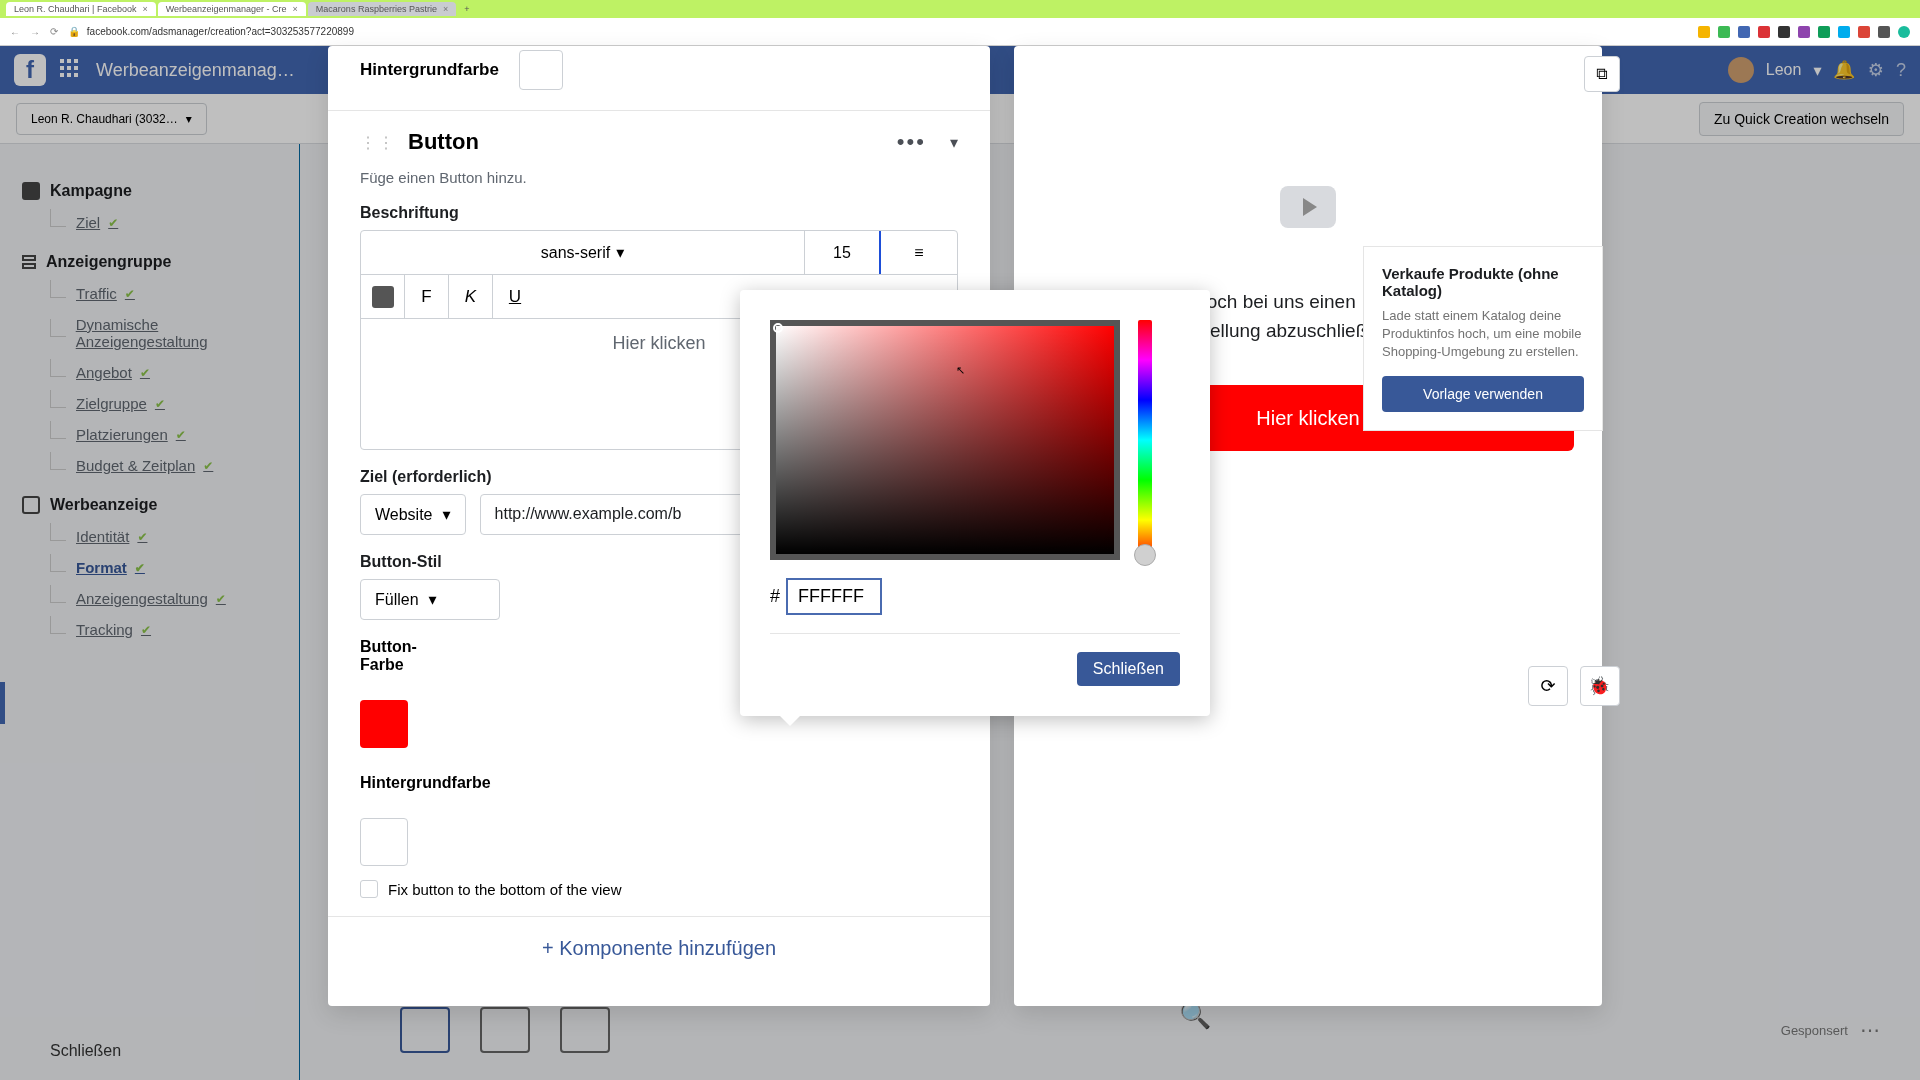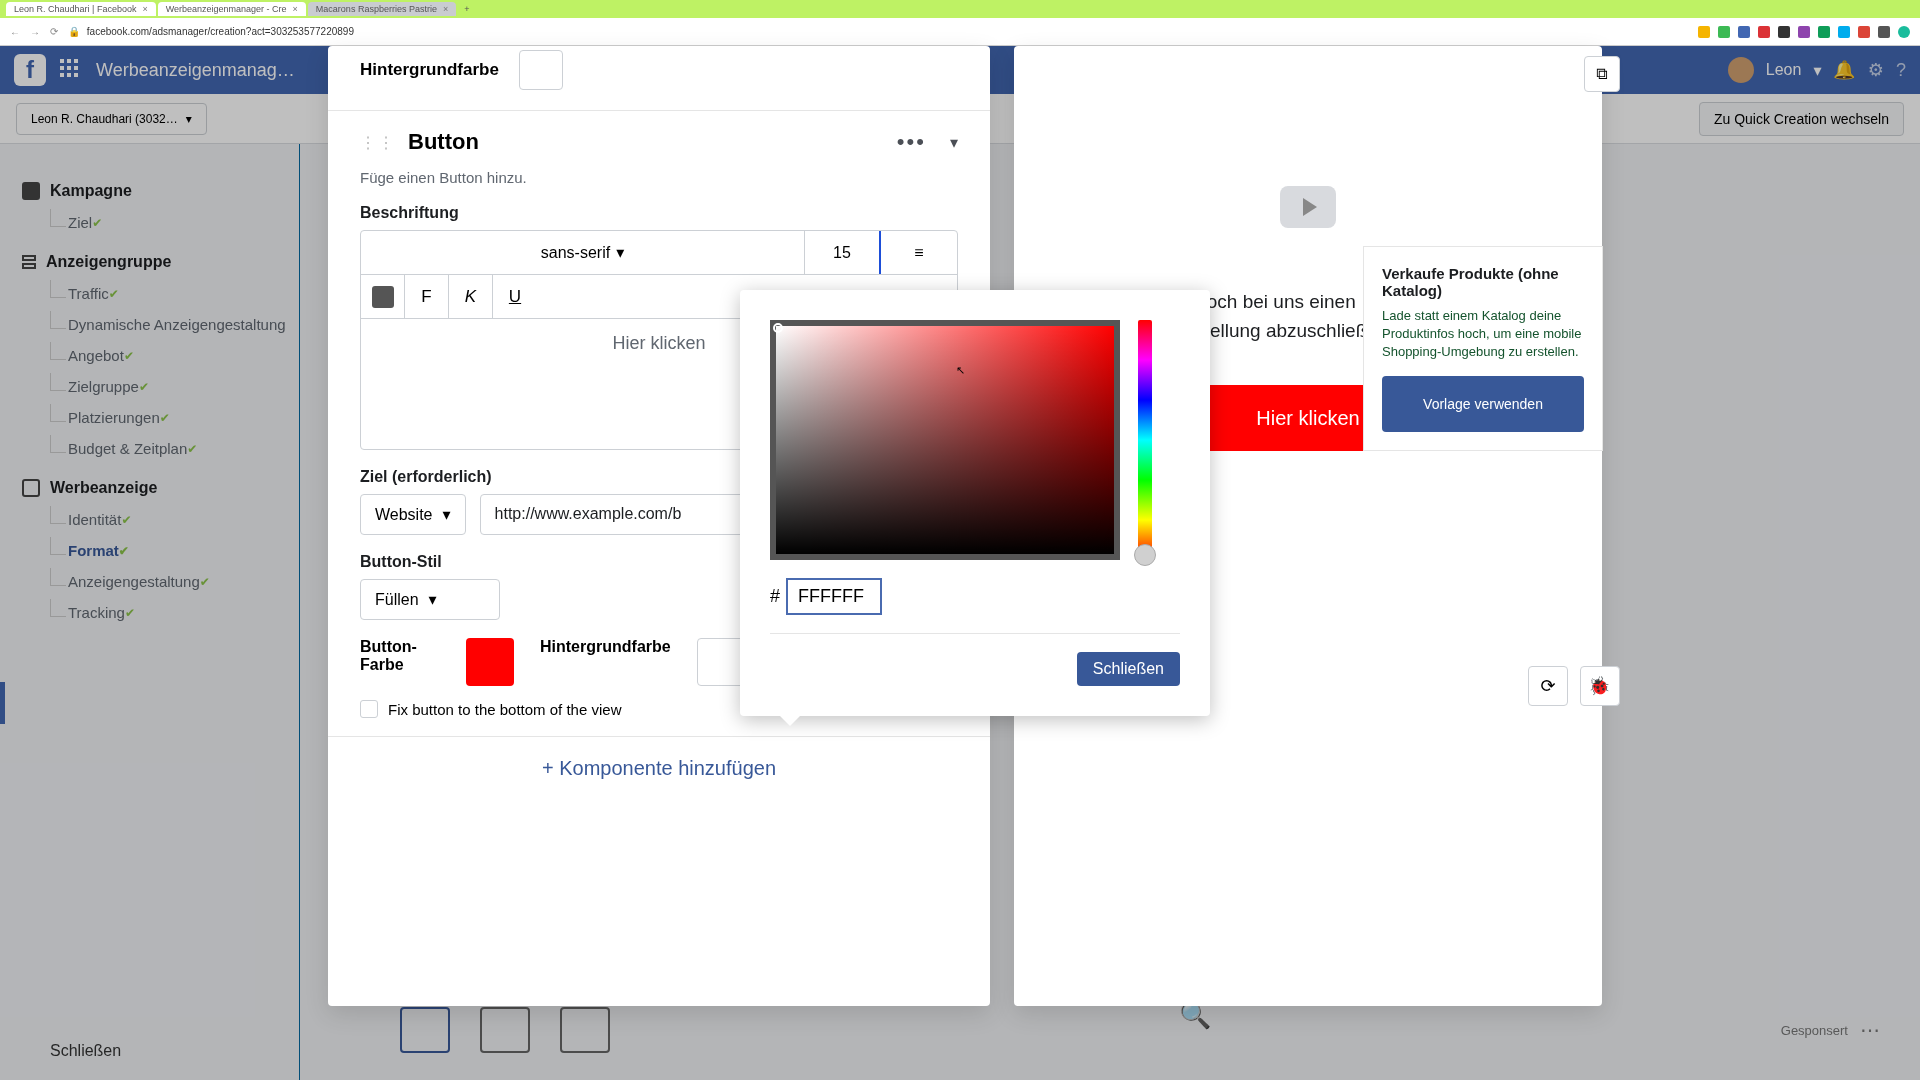--- a/index.html
+++ b/index.html
@@ -28,21 +28,21 @@
 
 
 .subbar { height:50px; background:#fff; border-bottom:1px solid #dadde1; display:flex; align-items:center; padding:0 16px; justify-content:space-between; }
 .account-select { border:1px solid #ccd0d5; padding:8px 14px; font-size:12px; border-radius:4px; display:flex; align-items:center; gap:8px; }
 .quick-btn { border:1px solid #ccd0d5; padding:8px 14px; font-size:14px; border-radius:4px; background:#f5f6f7; }
 
 
 .mainstage { position:absolute; top:144px; left:0; right:0; bottom:0; display:flex; }
 .leftnav { width:300px; padding:20px 10px; border-right:1px solid #0369a1; }
 .leftnav .group-h { display:flex; align-items:center; gap:10px; font-weight:600; font-size:16px; margin:18px 0 10px 12px; color:#1c1e21; }
-.leftnav .item { display:flex; align-items:center; font-size:15px; color:#606770; margin:6px 0 6px 40px; padding:4px 0; }
+.leftnav .item { display:flex; align-items:center; gap:8px; font-size:15px; color:#606770; margin:6px 0 6px 40px; padding:4px 0;text-decoration:underline; }
 .leftnav .tree-l { width:16px; height:18px; border-left:1px solid #ccc; border-bottom:1px solid #ccc; margin-right:2px; margin-top:-10px; }
 .leftnav .item.active { color:#385898; font-weight:600; }
 .leftnav .chk { color:#8bc34a; font-size:12px; }
 .nav-close { position:absolute; bottom:20px; left:50px; font-size:16px; color:#333; }
 .gbox { width:18px; height:18px; border:2px solid #444; border-radius:3px; }
 .gbox.filled { background:#444; }
 .gbox-stack { display:flex; flex-direction:column; gap:2px; }
 .gbox-stack span { width:14px; height:6px; border:2px solid #444; }
 
 
@@ -82,22 +82,22 @@
 .checkbox-row { display:flex; align-items:center; gap:10px; font-size:15px; margin-top:14px; }
 .checkbox-row .cb { width:18px; height:18px; border:1px solid #ccd0d5; border-radius:3px; }
 
 .add-comp { text-align:center; font-size:20px; color:#385898; padding:20px 0 30px; }
 
 
 .play-placeholder { width:56px; height:42px; background:#d8dade; border-radius:8px; margin:140px auto 40px; display:flex; align-items:center; justify-content:center; color:#888; }
 .play-placeholder::after { content:""; border-left:14px solid #888; border-top:9px solid transparent; border-bottom:9px solid transparent; margin-left:4px; }
 .right-card { position:absolute; right:-1px; top:200px; width:240px; border:1px solid #e5e5e5; padding:18px; font-size:14px; color:#1c1e21; background:#fff; }
 .right-card h4 { font-size:15px; font-weight:700; margin-bottom:8px; }
-.right-card p { font-size:13px; color:#14532d; margin-bottom:14px; line-height:1.4; }
-.right-card .primary-btn { background:#385898; color:#fff; padding:20px 14px; border-radius:4px; font-size:14px; text-align:center; }
+.right-card p { font-size:13px; color:#737373; margin-bottom:14px; line-height:1.4; }
+.right-card .primary-btn { background:#385898; color:#fff; padding:10px 14px; border-radius:4px; font-size:14px; text-align:center; }
 .preview-text { font-size:19px; color:#1c1e21; line-height:1.5; margin:60px 0 40px; }
 .preview-button { background:#ff0000; color:#fff; font-size:20px; height:66px; display:flex; align-items:center; justify-content:center; border-radius:6px; }
 .prev-open { position:absolute; top:10px; right:-18px; width:36px; height:36px; border:1px solid #ccd0d5; border-radius:4px; display:flex; align-items:center; justify-content:center; background:#fff; }
 .prev-tools { position:absolute; right:-18px; top:620px; display:flex; gap:12px; }
 .prev-tools span { width:40px; height:40px; border:1px solid #ccd0d5; border-radius:4px; display:flex; align-items:center; justify-content:center; background:#fff; font-size:18px; }
 
 
 .picker { position:absolute; top:290px; left:740px; width:470px; background:#fff; border-radius:4px; box-shadow:0 4px 20px rgba(0,0,0,.25); padding:30px; }
 .picker::after { content:""; position:absolute; bottom:-10px; left:40px; border-top:10px solid #fff; border-left:10px solid transparent; border-right:10px solid transparent; }
 .picker-body { display:flex; gap:18px; }
@@ -335,21 +335,21 @@
           </div>
         <div class="input-like">http://www.example.com/b</div>
       </div>
 
       <div class="lbl">Button-Stil</div>
       <div class="select-like" style="width:140px;align-items:flex-end;">
           <span>Füllen</span>
           <span>▾</span>
         </div>
 
-      <div class="row" style="margin-top:18px; gap:26px;">
+      <div class="row" style="margin-top:18px; gap:26px;flex-direction:column;">
         <div style="width:80px; font-size:16px; font-weight:600;">Button-Farbe</div>
         <div class="swatch red"></div>
         <div style="font-size:16px; font-weight:600;">Hintergrundfarbe</div>
         <div class="swatch"></div>
       </div>
 
       <div class="checkbox-row">
         <span class="cb"></span>
         <span>Fix button to the bottom of the view</span>
       </div>

